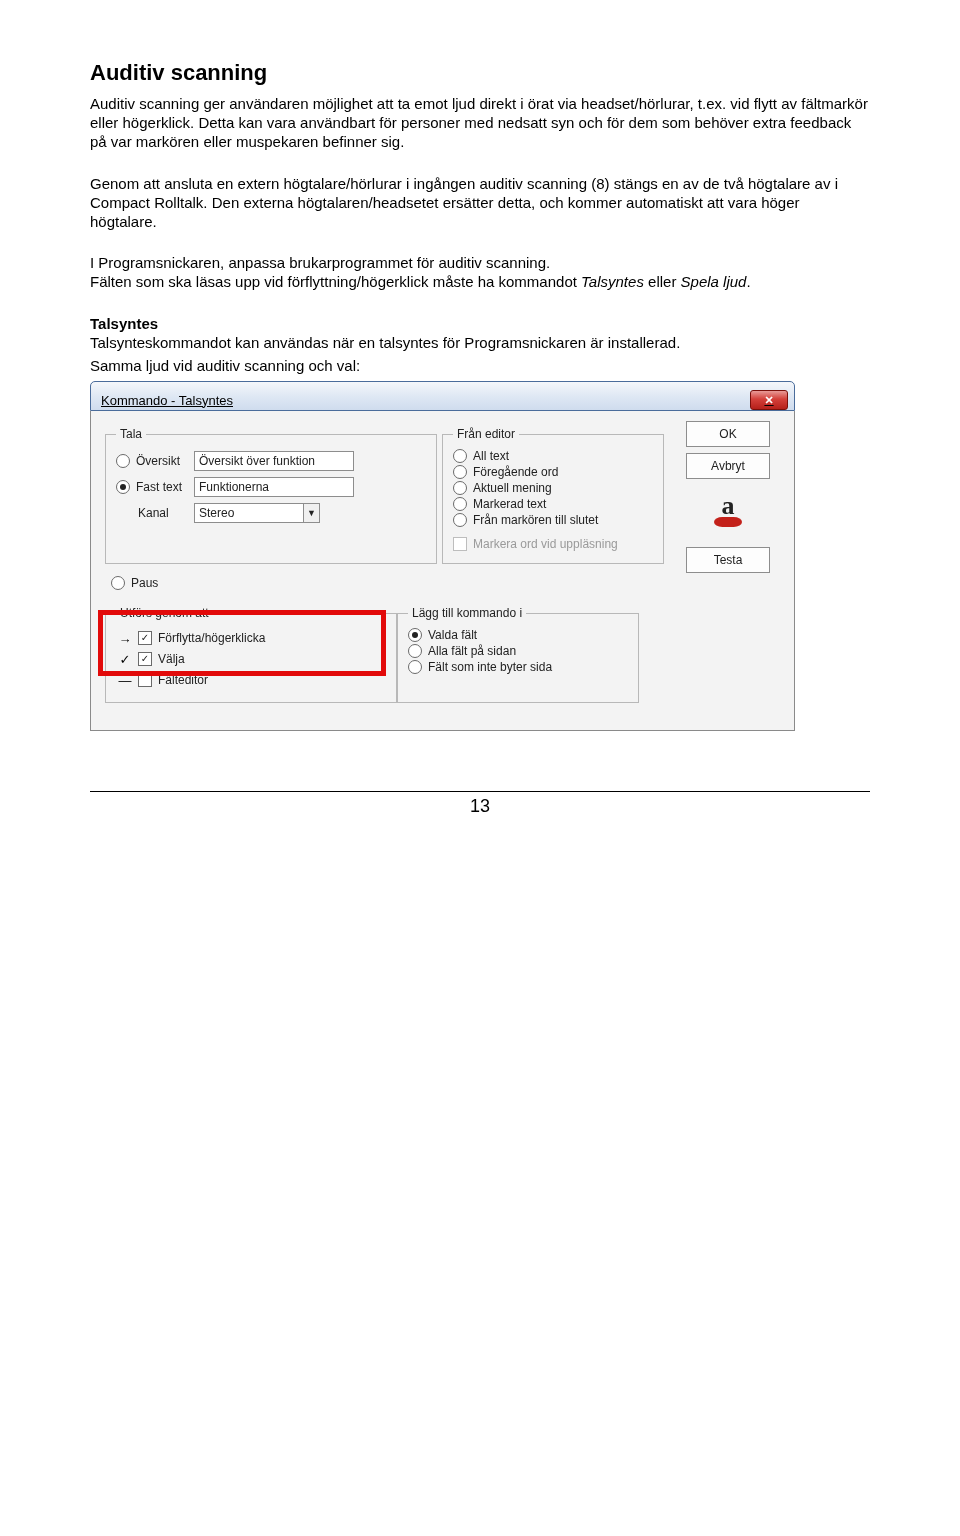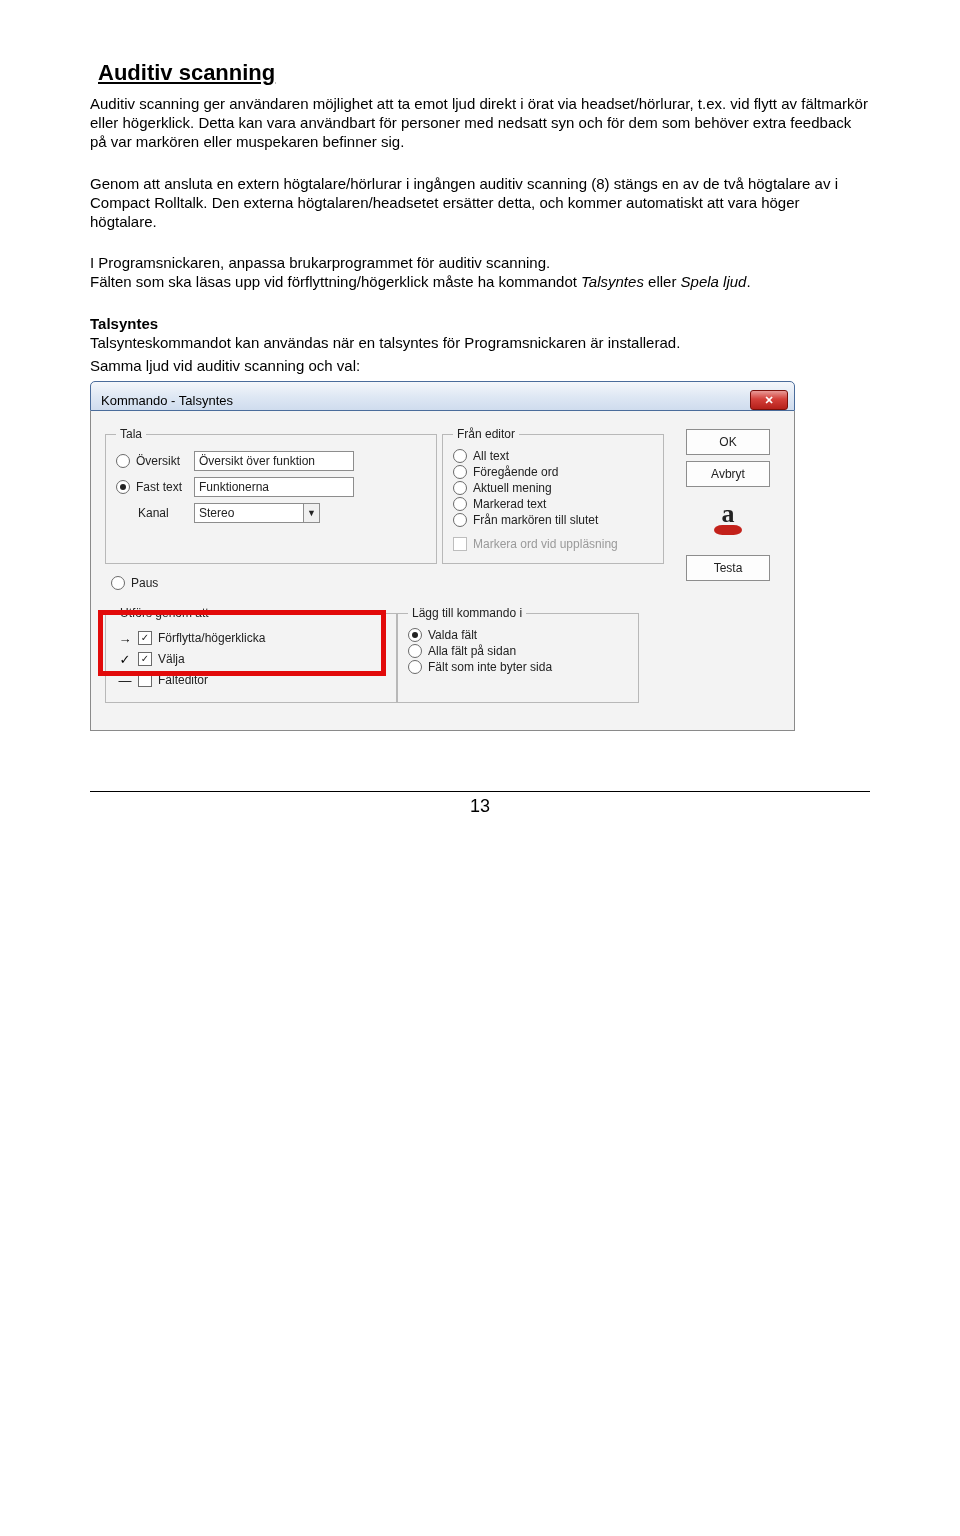--- a/index.html
+++ b/index.html
@@ -10,22 +10,21 @@
     color: #000;
     width: 960px;
   }
   .page {
     padding: 60px 90px 40px 90px;
     box-sizing: border-box;
   }
   h1.underline {
     font-size: 22px;
     font-weight: bold;
-    text-decoration: underline;
-    margin: 0 0 8px 8px;
+    margin: 0 0 8px 0;
   }
   p {
     font-size: 15px;
     line-height: 1.28;
     margin: 0 0 22px 0;
   }
   .bold { font-weight: bold; }
   .italic { font-style: italic; }
 
   
@@ -37,20 +36,21 @@
     height: 30px;
     background: linear-gradient(to bottom, #f4f7fb 0%, #dfe8f4 50%, #cfdcee 100%);
     border: 1px solid #4a6c9b;
     border-radius: 5px 5px 0 0;
     display: flex;
     align-items: center;
     padding: 8px 6px 0 10px;
     font-size: 13px;
     color: #000;
     box-sizing: border-box;
+    text-decoration: underline;
   }
   .titlebar .title { flex: 1; }
   .close-btn {
     width: 36px;
     height: 18px;
     background: linear-gradient(to bottom, #e89a97 0%, #d4403a 45%, #b5201a 100%);
     border: 1px solid #7a0f0a;
     border-radius: 3px;
     color: #fff;
     display: flex;
@@ -78,21 +78,21 @@
     border: 1px solid #8d8d8d;
     display: flex;
     align-items: center;
     justify-content: center;
     box-sizing: border-box;
     font-size: 12px;
   }
   .right-btns {
     position: absolute;
     right: 24px;
-    top: 18px;
+    top: 10px;
     display: flex;
     flex-direction: column;
     gap: 6px;
     align-items: center;
   }
   .a-icon {
     margin-top: 6px;
     font-family: Georgia, serif;
     font-size: 26px;
     font-weight: bold;

